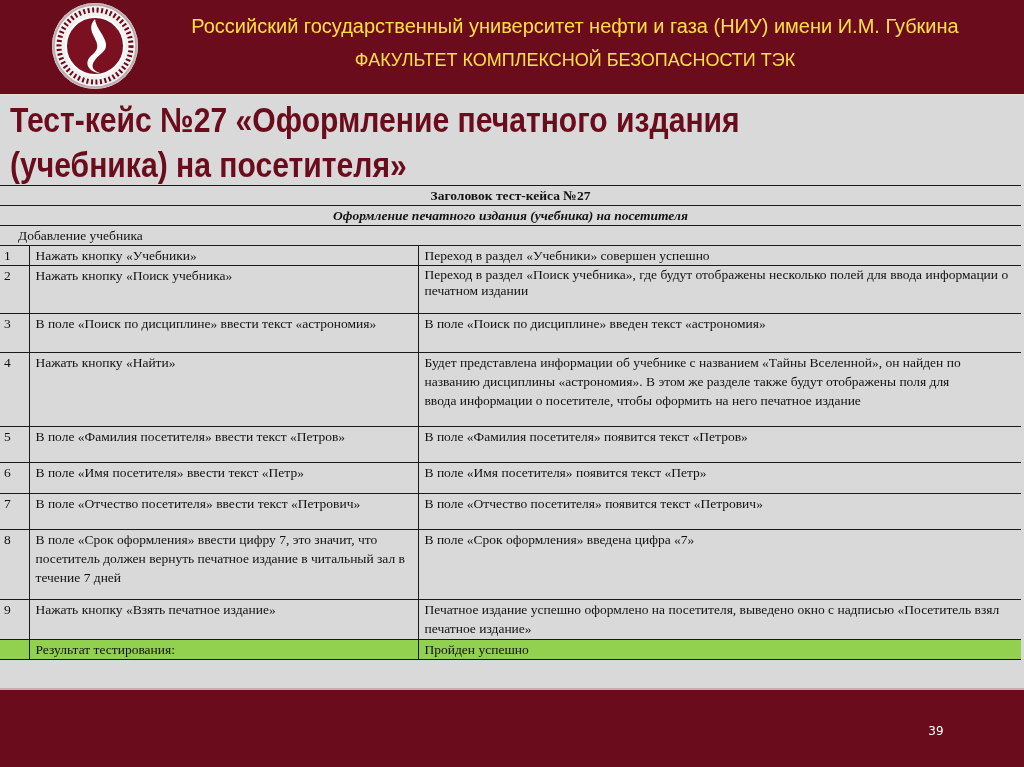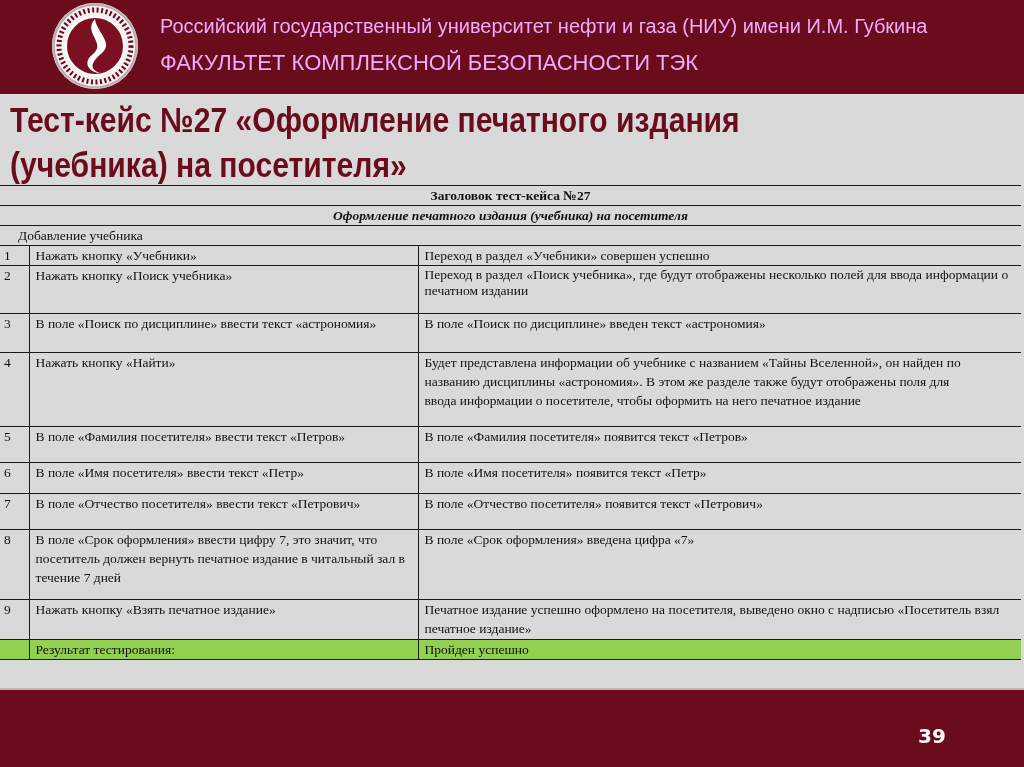--- a/index.html
+++ b/index.html
@@ -1,35 +1,35 @@
 <!DOCTYPE html>
 <html><head>
 <meta charset="utf-8">
 <style>
   html, body { margin:0; padding:0; }
   body { width:1024px; height:767px; position:relative; overflow:hidden; background:#d9d9d9; font-family:"Liberation Serif", serif; }
   .header { position:absolute; left:0; top:0; width:1024px; height:94px; background:#6b0c1c; }
   .header-sep { position:absolute; left:0; top:94px; width:1024px; height:2px; background:#e8d8d8; }
   .logo { position:absolute; left:52px; top:3px; width:86px; height:86px; border-radius:50%; background:#f3eeee; box-shadow:0 0 0 2px #c9b9b9 inset; }
   .logo svg { position:absolute; left:0; top:0; }
-  .uni-line { position:absolute; left:150px; width:874px; color:#f0abfc; font-family:"Liberation Sans", sans-serif; }
+  .uni-line { position:absolute; left:150px; width:874px; text-align:center; color:#fde047; font-family:"Liberation Sans", sans-serif; }
   .uni-line.l1 { top:15px; font-size:20px; left:160px; width:830px; }
-  .uni-line.l2 { top:50px; font-size:22px; left:160px; width:830px; }
+  .uni-line.l2 { top:50px; font-size:18px; left:160px; width:830px; }
   .title { position:absolute; left:10px; top:97px; width:1000px; color:#6b0c1c; font-family:"Liberation Sans", sans-serif; font-weight:bold; font-size:35px; line-height:45px; transform:scaleX(0.86); transform-origin:left top; white-space:nowrap; }
   .tbl { position:absolute; left:0; top:185px; width:1021px; border-collapse:collapse; font-size:13.5px; color:#111; }
   .tbl td { border:1.5px solid #1a1a1a; padding:0 6px; vertical-align:top; line-height:19px; box-sizing:border-box; }
   .tbl .c { text-align:center; font-weight:bold; }
   .tbl .i { font-style:italic; }
   .tbl .num { width:29px; padding:0 0 0 4px; }
   .tbl .step { width:389px; }
   .tbl .plain { border-left:none; border-right:none; }
   .green td { background:#92d050; }
   .footer { position:absolute; left:0; top:690px; width:1024px; height:77px; background:#6b0c1c; }
   .footer-sep { position:absolute; left:0; top:688px; width:1024px; height:2px; background:#c8b0b0; }
-  .page-num { position:absolute; left:918px; top:724px; width:36px; text-align:left; color:#fff; font-family:"DejaVu Sans", sans-serif; font-weight:bold; font-size:20px; }
+  .page-num { position:absolute; left:918px; top:724px; width:36px; text-align:center; color:#fff; font-family:"DejaVu Sans", sans-serif; font-weight:normal; font-size:12px; }
 </style>
 </head>
 <body>
 
 <div class="header">
   <div class="logo">
     <svg width="86" height="86" viewBox="0 0 86 86">
       <circle cx="43" cy="43" r="41" fill="#f4f0f0" stroke="#b9a9a9" stroke-width="1.5"></circle>
       <circle cx="43" cy="43" r="29" fill="#7a1020" stroke="#ffffff" stroke-width="2"></circle>
       <path d="M43 16 C 30 30, 56 40, 40 52 C 30 60, 38 70, 48 70 C 36 66, 40 58, 50 50 C 62 40, 44 28, 43 16 Z" fill="#ffffff"></path>

